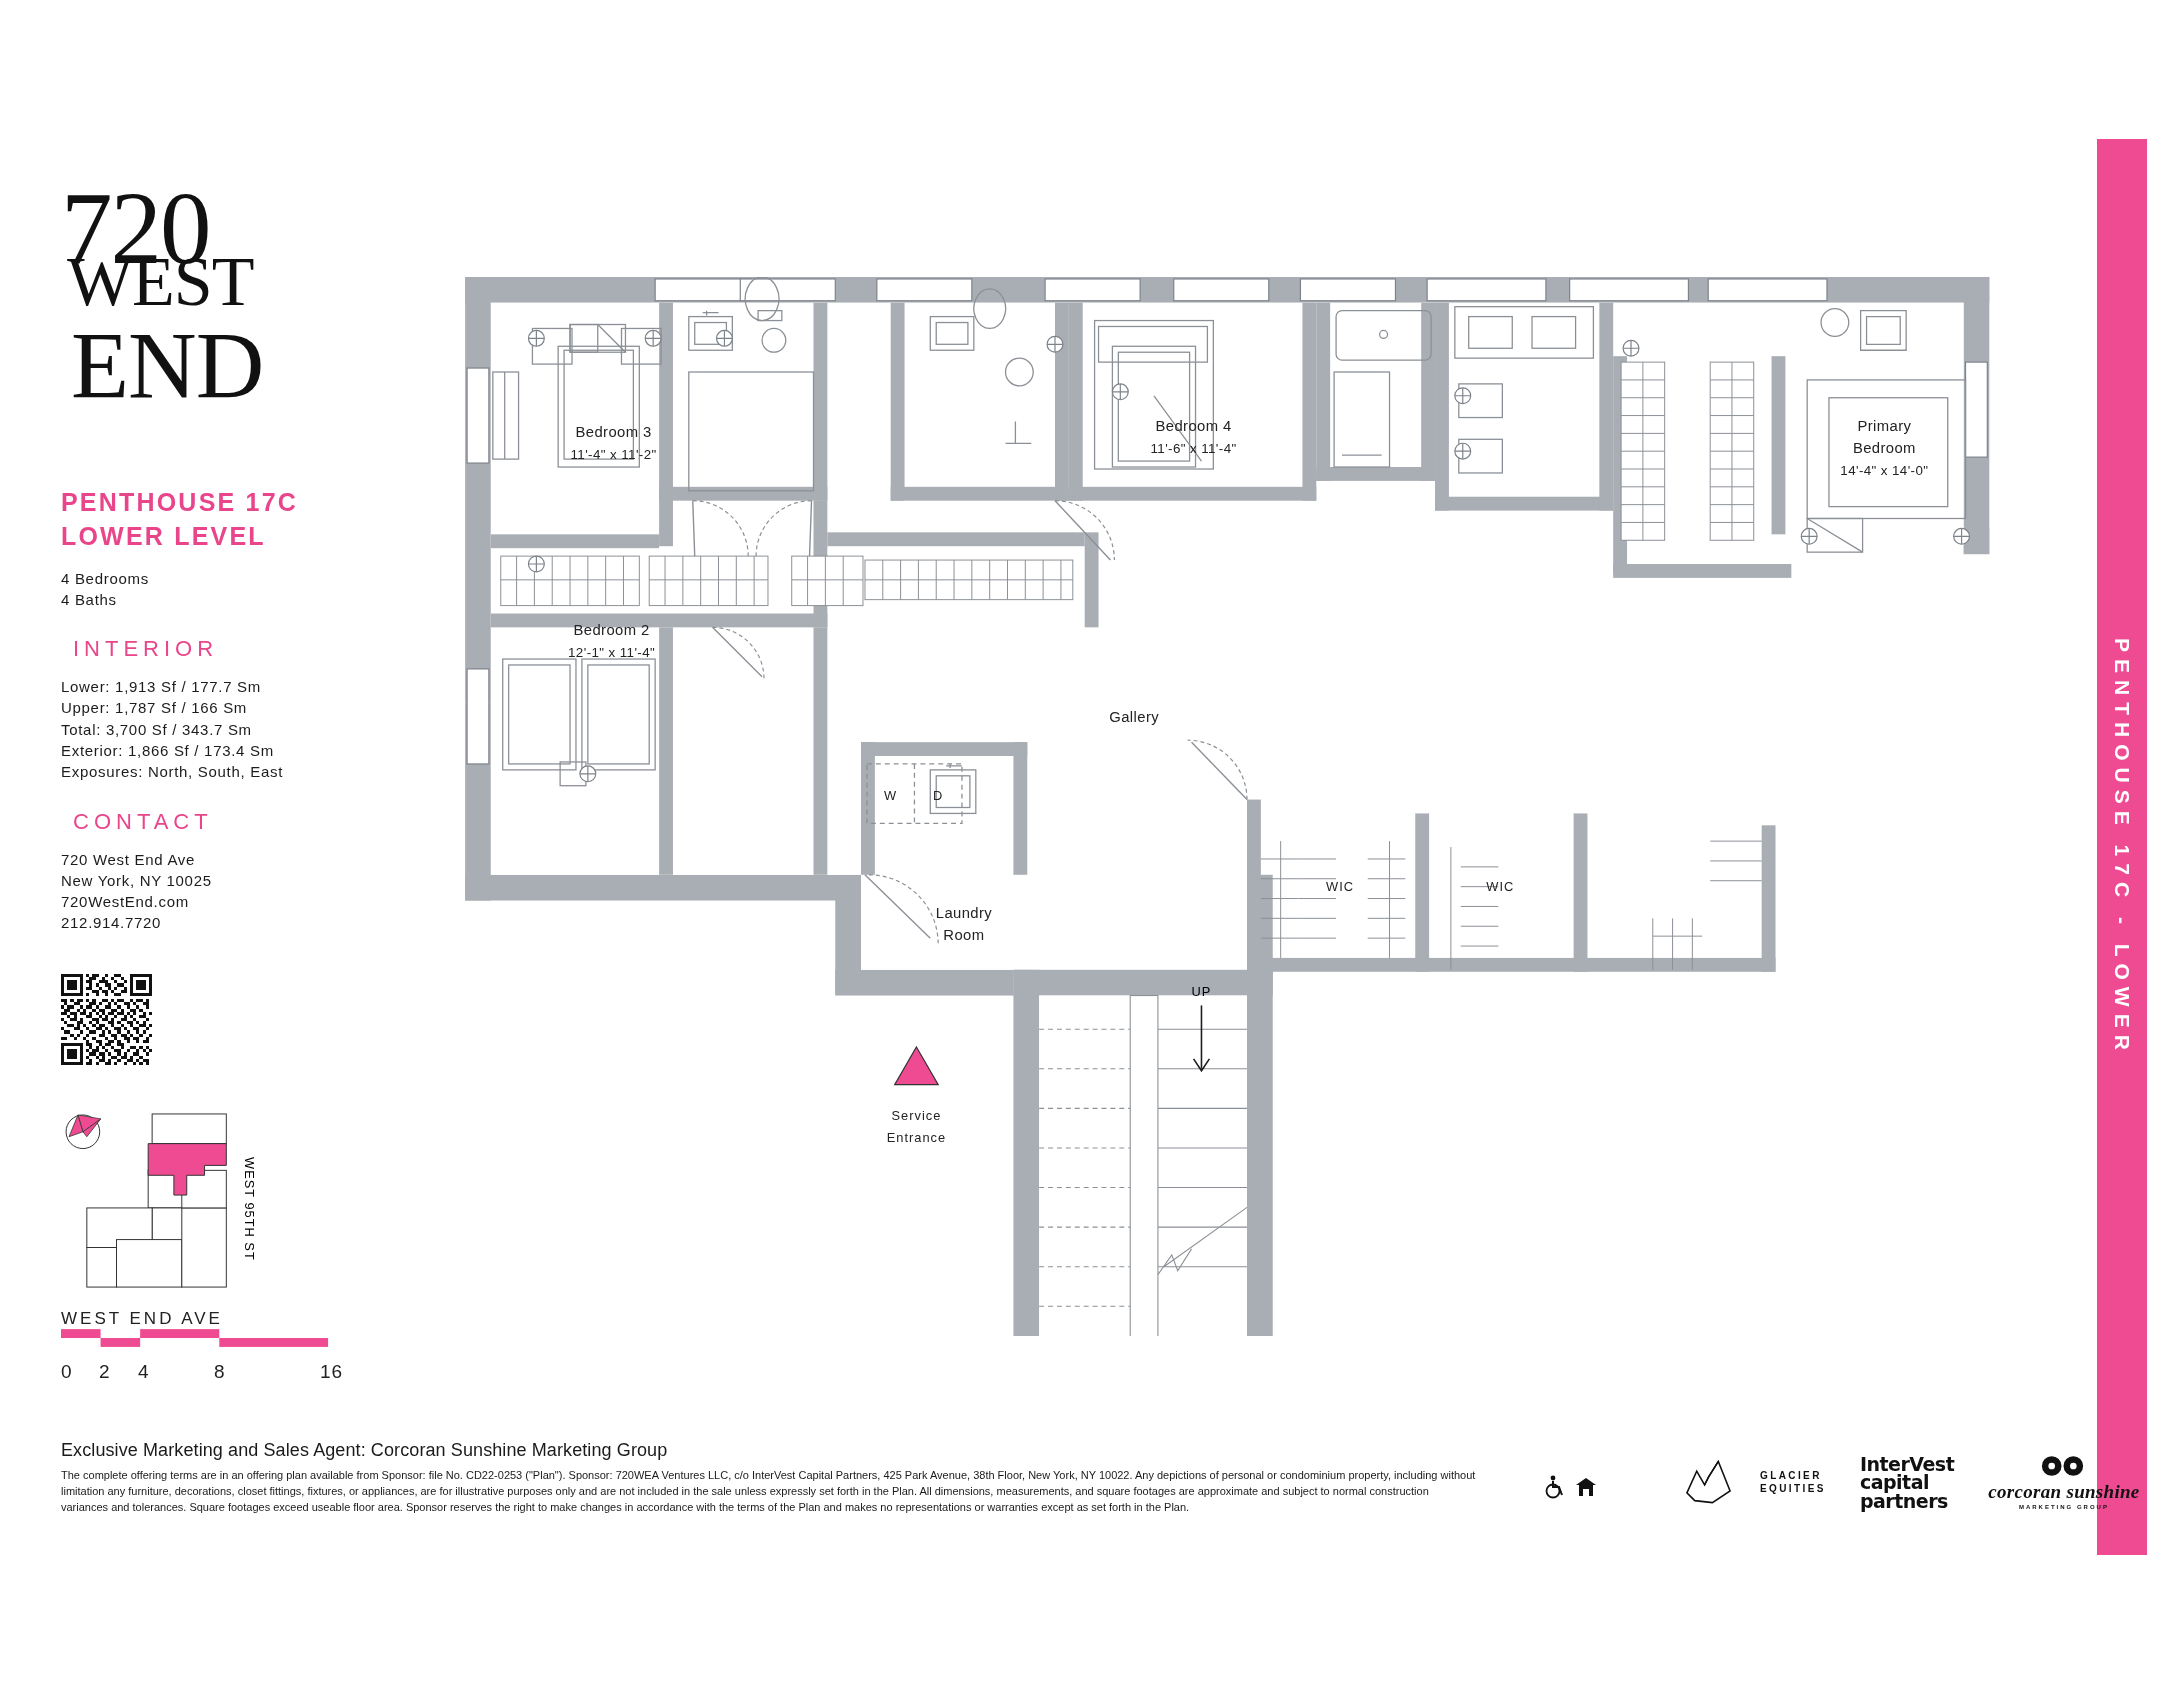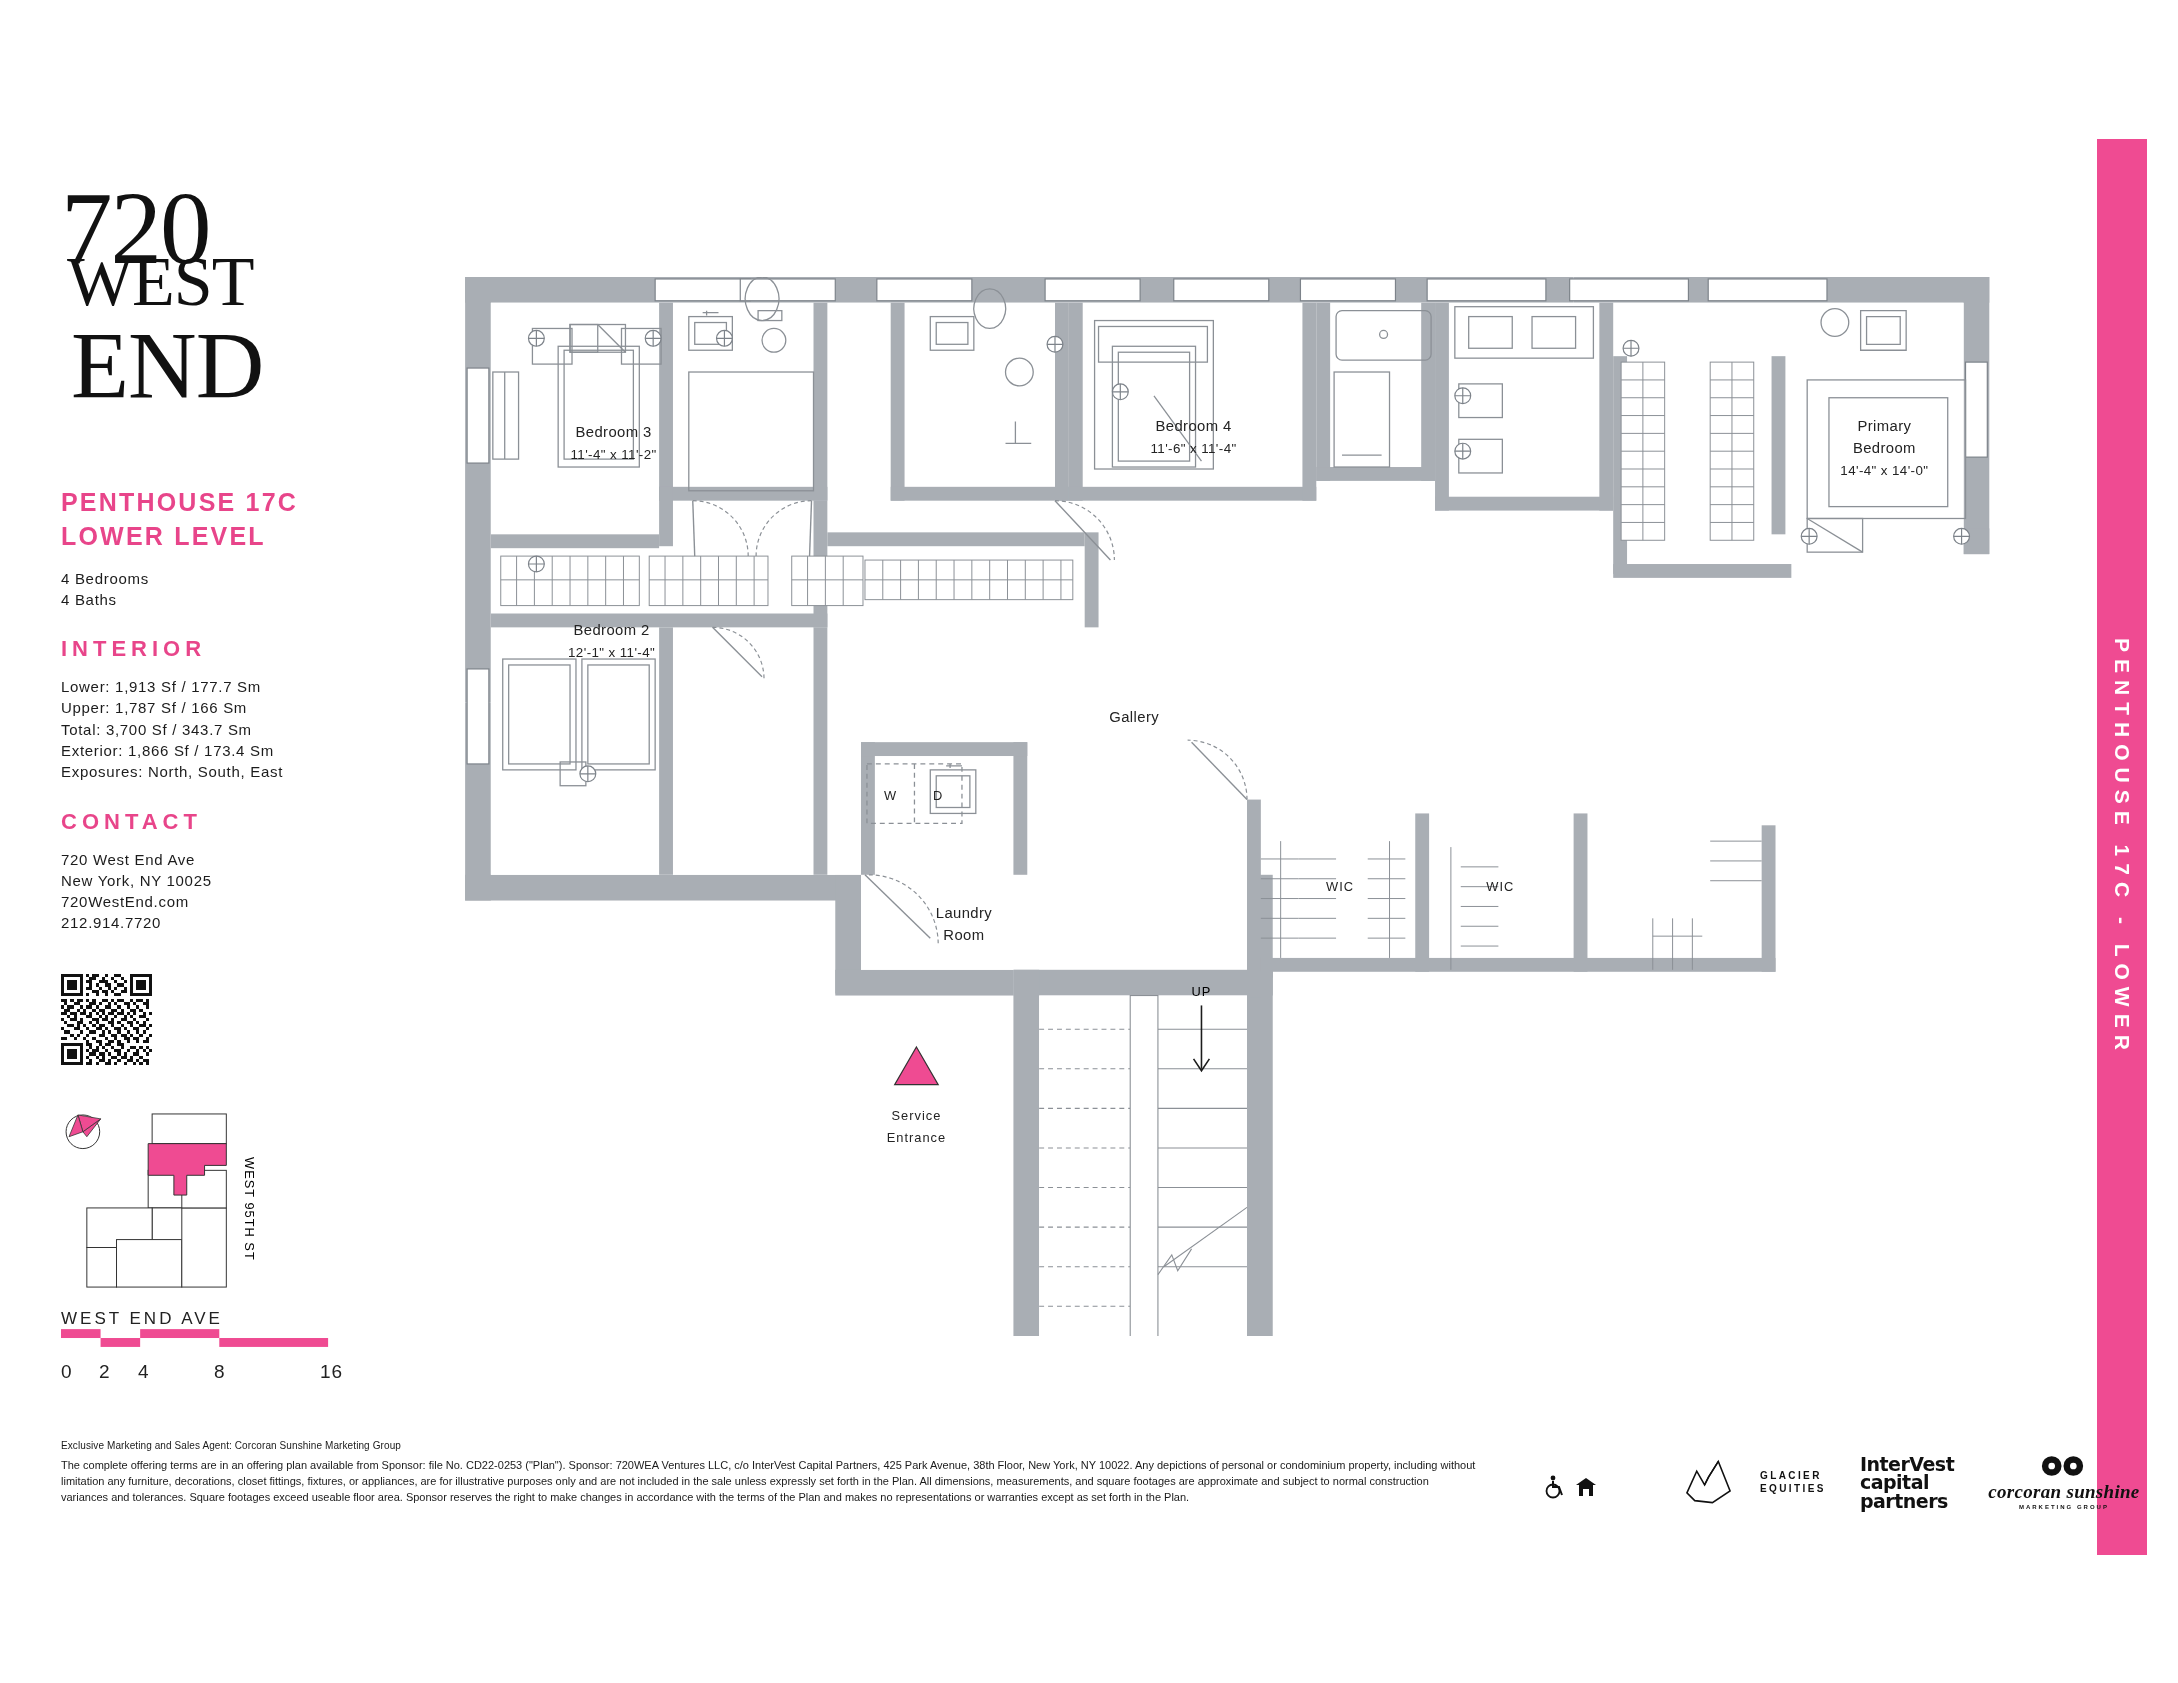--- a/index.html
+++ b/index.html
@@ -53,22 +53,23 @@
   }
   .body-line {
     color: #1c1c1c;
     font-size: 15px;
     letter-spacing: 0.7px;
     line-height: 1.42;
   }
   .sec-head {
     color: #e8458a;
     font-size: 22px;
-    font-weight: 700;
+    font-weight: 400;
     letter-spacing: 5px;
+    margin-left: 12px;
   }
   .gap-b { height: 26px; }
   .gap-c { height: 14px; }
 
   
   #qr { margin-top: 40px; width: 91px; height: 91px; }
 
   
   #keyplan { position: relative; margin-top: 45px; width: 297px; height: 183px; }
   #keyplan-label {
@@ -81,21 +82,21 @@
   
   #scale-wrap { margin-top: 36px; width: 277px; }
   #scale-nums { position: relative; height: 24px; margin-top: 6px; }
   #scale-nums span {
     position: absolute; font-size: 19px; color: #222; letter-spacing: 1px;
   }
 
   
   #footer { position: absolute; left: 61px; top: 1440px; width: 1980px; }
   #footer .agent {
-    font-size: 10px; color: #1a1a1a; letter-spacing: 0.1px; margin-bottom: 7px;
+    font-size: 18px; color: #1a1a1a; letter-spacing: 0.1px; margin-bottom: 7px;
   }
   #footer .legal {
     font-size: 11px; line-height: 1.45; color: #1a1a1a;
     width: 1416px; letter-spacing: 0px;
   }
   #footer-logos {
     position: absolute; left: 1683px; top: 1455px;
     display: flex; align-items: center; gap: 34px;
   }
   .logo-txt-glacier {

